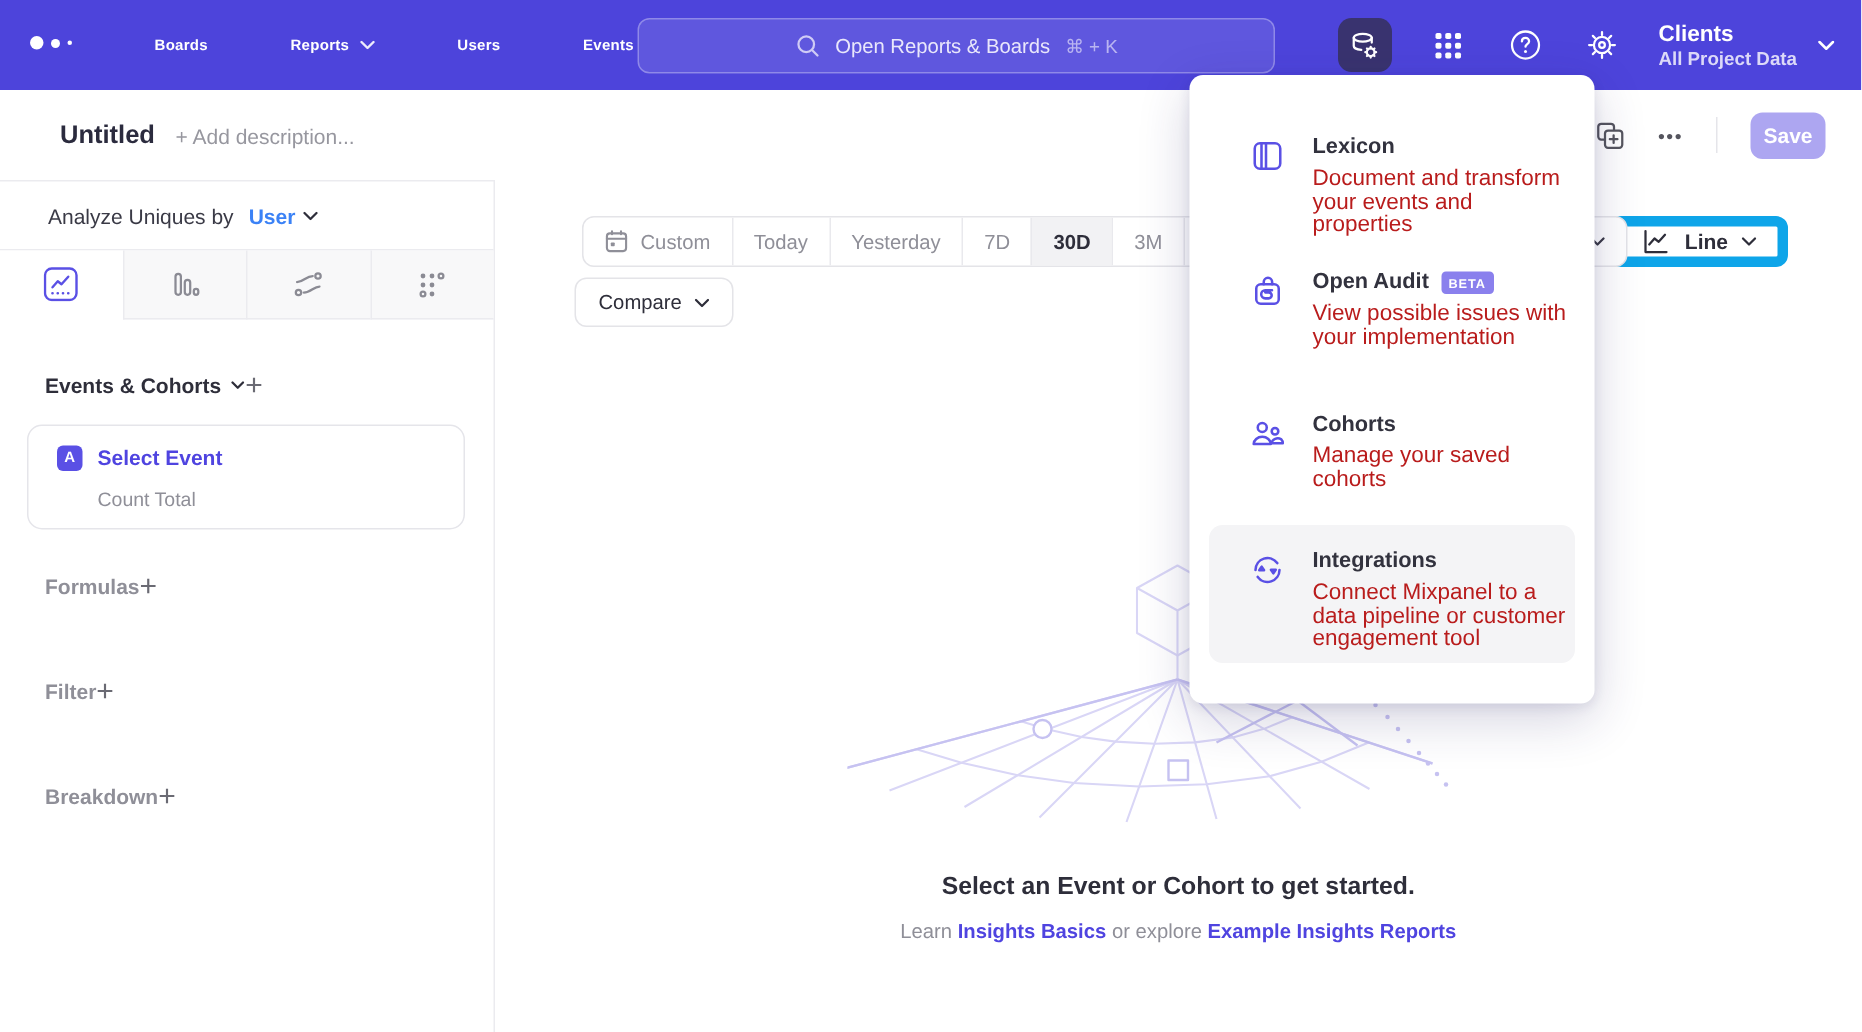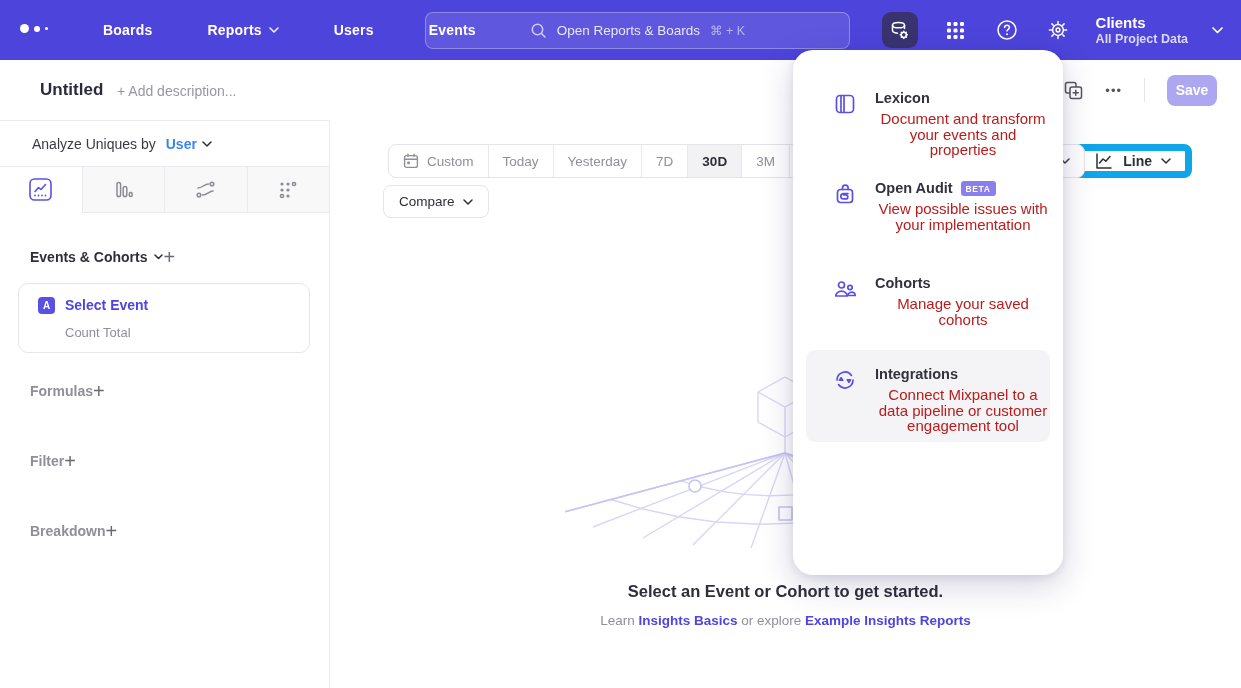--- a/index.html
+++ b/index.html
@@ -7,31 +7,31 @@
   body { font-family:"Liberation Sans", sans-serif; }
   .page { position:relative; width:1241px; height:688px; overflow:hidden; background:#fff; }
 
   
   .topnav { position:absolute; left:0; top:0; width:1241px; height:60px; background:#4D44DB; z-index:10; }
   .logo { position:absolute; left:20px; top:24px; display:flex; align-items:center; gap:5px; cursor:pointer; }
   .logo .d1 { width:9px; height:9px; border-radius:50%; background:#fff; display:block; }
   .logo .d2 { width:6px; height:6px; border-radius:50%; background:#fff; display:block; }
   .logo .d3 { width:3px; height:3px; border-radius:50%; background:#fff; display:block; }
   .nav-items { position:absolute; left:84px; top:0; height:60px; display:flex; align-items:center; gap:36px; }
-  .nav-item { color:#fff; font-size:14px; font-weight:600; letter-spacing:.2px; cursor:pointer; display:flex; align-items:center; gap:7px;padding-left:19px; }
+  .nav-item { color:#fff; font-size:10px; font-weight:600; letter-spacing:.2px; cursor:pointer; display:flex; align-items:center; gap:7px;padding-left:19px; }
   .nav-item svg { opacity:.9; }
   .searchbar { position:absolute; left:425px; top:12px; width:425px; height:37px; background:rgba(255,255,255,.10);
     border:1px solid rgba(255,255,255,.30); border-radius:8px; display:flex; align-items:center; justify-content:center; gap:10px;
     color:#E9E7FB; cursor:text; }
   .searchbar .ph { font-size:13.5px; color:#E9E7FB; }
   .searchbar .kbd { font-size:12.5px; color:rgba(233,231,251,.65); }
   .nav-right { position:absolute; right:18px; top:0; height:60px; display:flex; align-items:center; gap:25px; }
   .icon-btn { background:transparent; border:none; color:#fff; width:36px; height:36px; display:flex; align-items:center; justify-content:center; border-radius:9px; cursor:pointer; }
   .icon-btn.active { background:#39336F; }
-  .project-switcher { display:flex; align-items:center; gap:24px; color:#fff; cursor:pointer; margin-left:0; }
+  .project-switcher { display:flex; align-items:center; gap:14px; color:#fff; cursor:pointer; margin-left:0; }
   .project-name { font-size:15px; font-weight:700; line-height:18px; }
   .project-scope { font-size:12.5px; font-weight:600; color:#DCD9F8; line-height:15px; }
 
   
   .report-header { position:absolute; left:0; top:60px; width:1241px; height:60px; background:#fff; }
   .rh-title { position:absolute; left:40px; top:20px; font-size:17px; font-weight:700; color:#2B2B3E; cursor:text; }
   .rh-desc { position:absolute; left:117px; top:23px; font-size:14px; color:#97979F; cursor:text; }
   .rh-right { position:absolute; right:24px; top:0; height:60px; display:flex; align-items:center; gap:22px; }
   .rh-icon { color:#55555E; background:none; border:none; cursor:pointer; display:flex; align-items:center; }
   .rh-more { color:#55555E; font-size:13px; letter-spacing:1px; background:none; border:none; cursor:pointer; }
@@ -64,22 +64,22 @@
   .seg.selected { background:#F2F2F4; color:#2E2E3A; font-weight:700; }
   .compare-btn { position:absolute; left:53px; top:65px; height:33px; display:flex; align-items:center; gap:8px; padding:0 15px; border:1px solid #E4E4E8; border-radius:8px; background:#fff; font-size:13.5px; color:#2E2E3A; cursor:pointer; font-family:inherit; }
   .hidden-btn { position:absolute; left:660px; top:24px; width:95px; height:34px; border:1px solid #E4E4E8; border-radius:8px; background:#fff; display:flex; align-items:center; justify-content:flex-end; padding-right:14px; color:#3A3A46; cursor:pointer; z-index:1; }
   .line-btn { position:absolute; right:49px; top:24px; height:34px; display:flex; align-items:center; gap:9px; padding:0 14px; border:7px solid #0ea5e9; border-radius:8px; background:#fff; font-size:14px; font-weight:600; color:#2E2E3A; cursor:pointer; font-family:inherit; }
   .illustration { position:absolute; left:235px; top:235px; width:440px; height:195px; z-index:1; pointer-events:none; }
   .empty-title { position:absolute; left:0; right:0; top:462px; text-align:center; font-size:16.5px; font-weight:700; color:#2E2E3A; }
   .empty-links { position:absolute; left:0; right:0; top:493px; text-align:center; font-size:13.5px; color:#8F8F98; }
   .empty-links a { color:#4F44E0; font-weight:600; text-decoration:none; cursor:pointer; }
 
   
-  .dropdown-panel { position:absolute; left:793px; top:50px; width:270px; height:525px; background:#fff; border-radius:20px;
-    box-shadow:0 10px 34px rgba(40,35,100,.20), 0 2px 8px rgba(40,35,100,.10); z-index:60;text-align:center; }
+  .dropdown-panel { position:absolute; left:793px; top:50px; width:270px; height:419px; background:#fff; border-radius:9px;
+    box-shadow:0 10px 34px rgba(40,35,100,.20), 0 2px 8px rgba(40,35,100,.10); z-index:60; }
   .dd-highlight { position:absolute; left:13px; top:300px; width:244px; height:92px; background:#F4F4F6; border-radius:9px; }
   .dd-item { position:absolute; left:40px; display:flex; gap:18px; cursor:pointer; }
   .dd-icon { width:24px; flex:0 0 24px; color:#5A50E5; padding-top:2px; }
   .dd-text { width:176px; }
   .dd-title-row { display:flex; align-items:center; gap:8px; }
   .dd-title { font-size:14.5px; font-weight:600; color:#32323E; line-height:17px; }
   .dd-badge { background:#8A80ED; color:#fff; font-size:8.5px; font-weight:700; letter-spacing:.6px; padding:2.5px 5px; border-radius:3px; }
   .dd-desc { margin-top:4px; font-size:15px; line-height:15.5px; color:#b91c1c; }
 </style>
 </head>

